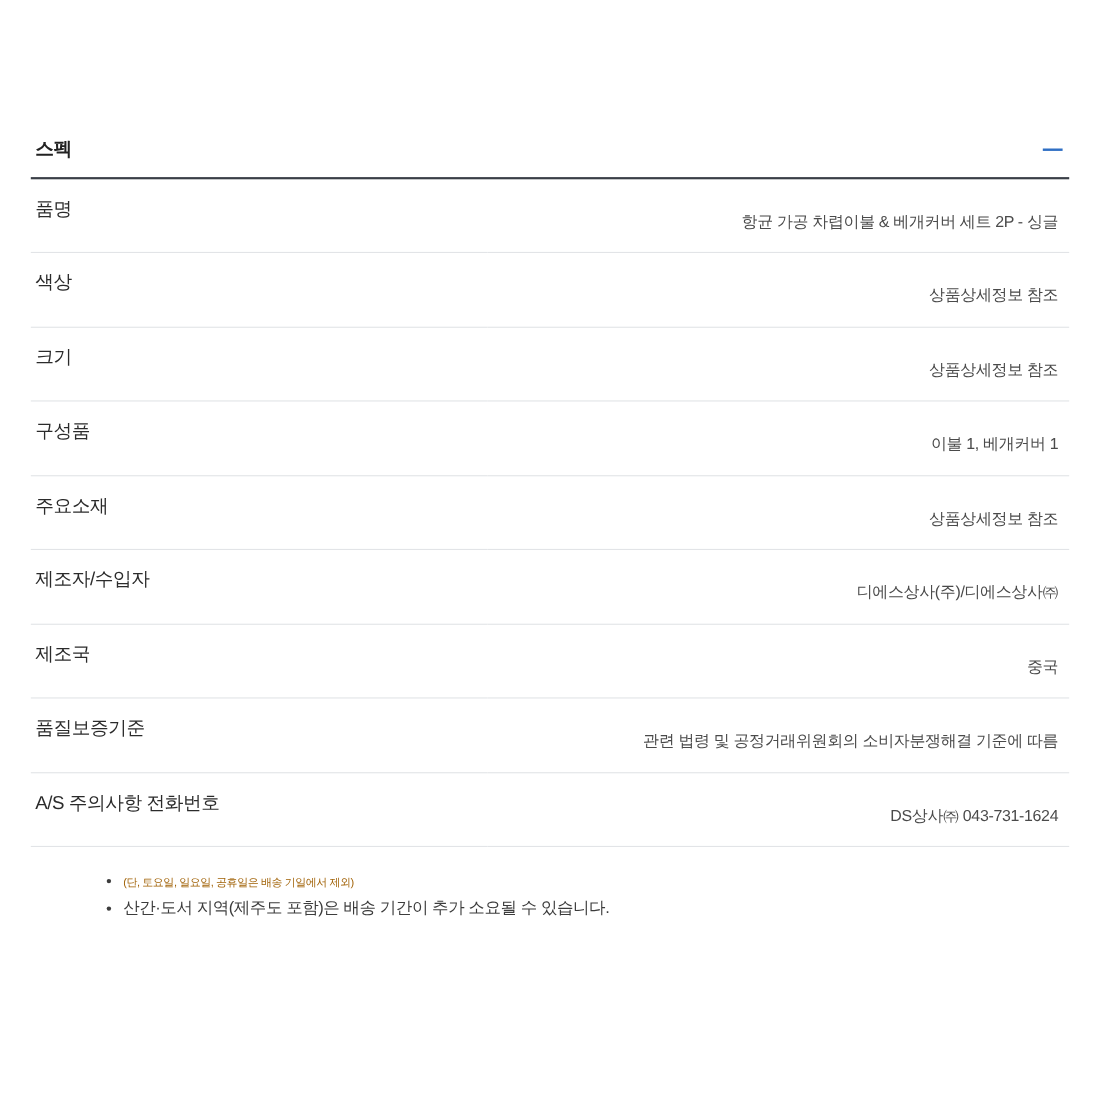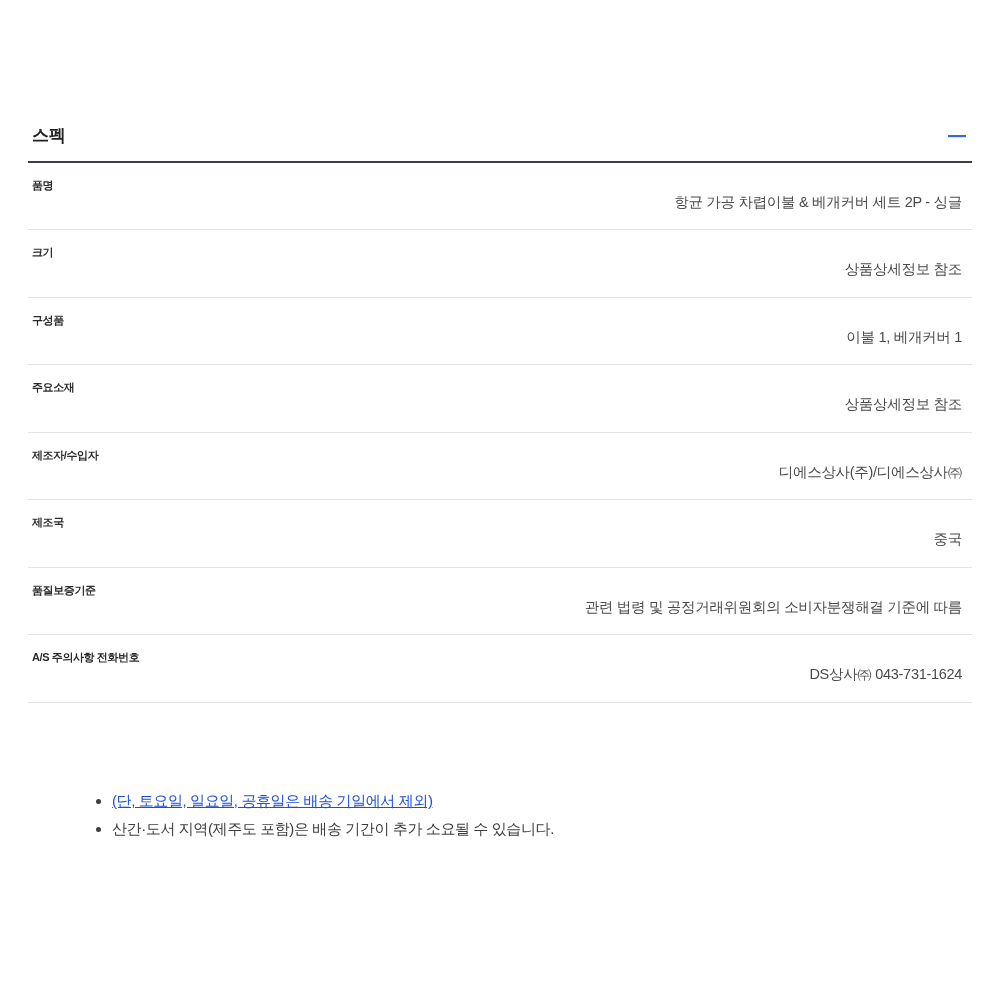--- a/index.html
+++ b/index.html
@@ -52,22 +52,22 @@
     border-collapse: collapse;
     table-layout: fixed;
   }
   table.spec-table tr {
     border-bottom: 1px solid #e2e4e7;
   }
   table.spec-table th {
     width: 415px;
     text-align: left;
     vertical-align: top;
-    font-size: 11px;
-    font-weight: bold;
+    font-size: 17px;
+    font-weight: normal;
     color: #2b2b2b;
     padding: 15px 0 15px 4px;
     letter-spacing: -0.4px;
   }
   table.spec-table td {
     vertical-align: top;
     font-size: 14.5px;
     font-weight: normal;
     color: #4a4a4a;
     padding: 28px 10px 15px 0;
@@ -88,25 +88,24 @@
   }
   .notice li {
     font-size: 15px;
     color: #3c3c3c;
     line-height: 1.72;
     letter-spacing: -0.4px;
     margin-bottom: 2px;
   }
   .notice .sub {
     display: block;
-    font-size: 15px;
-    color: #1d4ed8;
+    font-size: 10px;
+    color: #a16207;
     line-height: 1.72;
     letter-spacing: -0.4px;
-    text-decoration: underline;
   }
 </style>
 </head>
 <body>
 
 <div class="page">
 
   <section class="spec-section">
 
     <div class="spec-header">
@@ -116,20 +115,24 @@
           <rect x="2" y="10" width="18" height="2.2" fill="#2f6fc4"></rect>
         </svg>
       </div>
     </div>
 
     <table class="spec-table">
       <tbody>
         <tr>
           <th>품명</th>
           <td>항균 가공 차렵이불 &amp; 베개커버 세트 2P - 싱글</td>
+        </tr>
+        <tr>
+          <th>색상</th>
+          <td>상품상세정보 참조</td>
         </tr>
         <tr>
           <th>크기</th>
           <td>상품상세정보 참조</td>
         </tr>
         <tr>
           <th>구성품</th>
           <td>이불 1, 베개커버 1</td>
         </tr>
         <tr>

